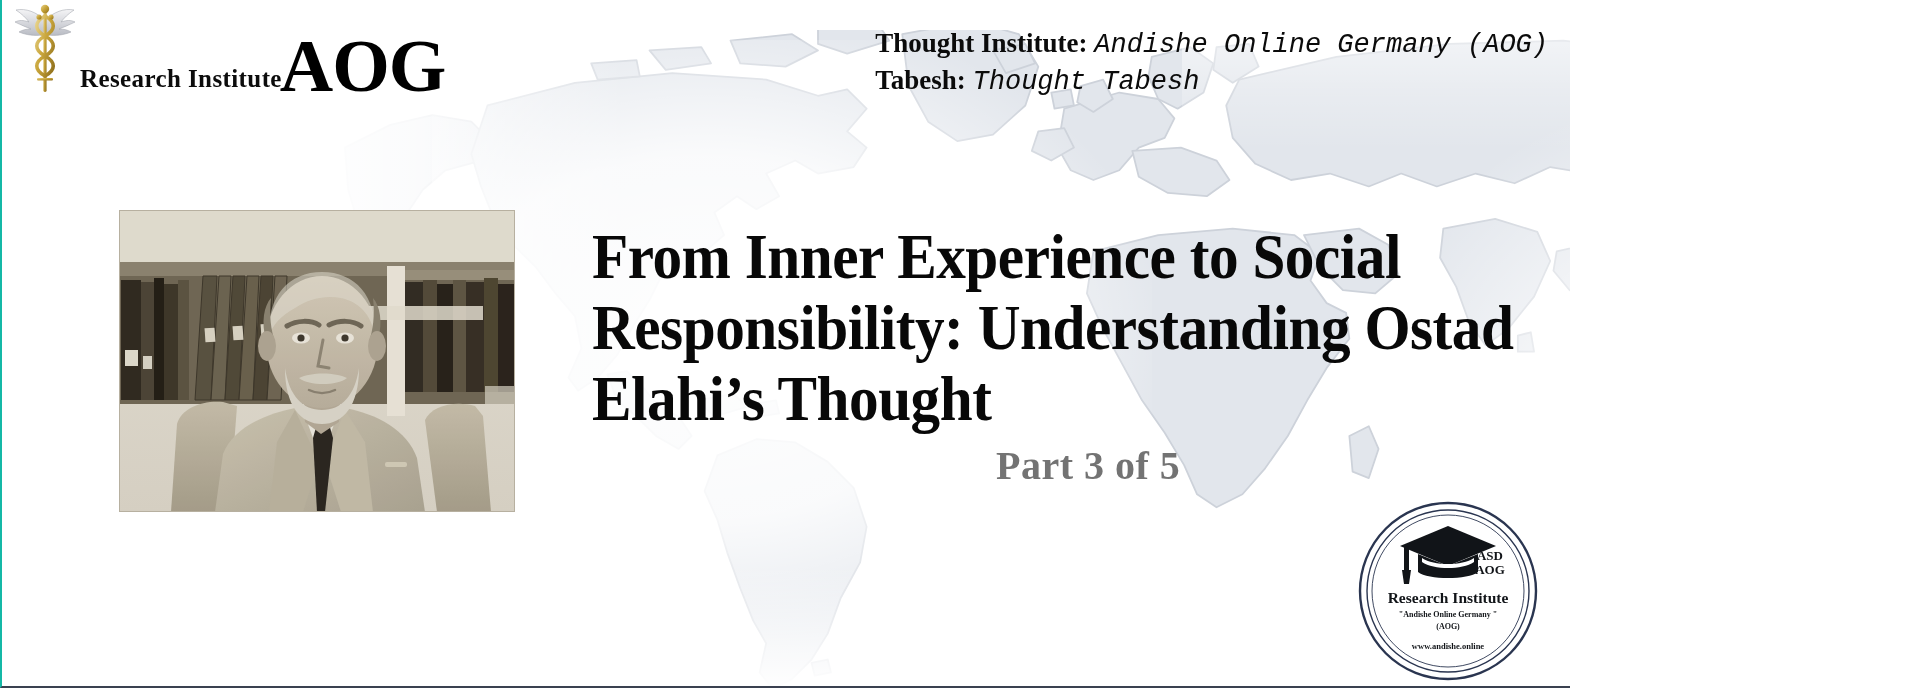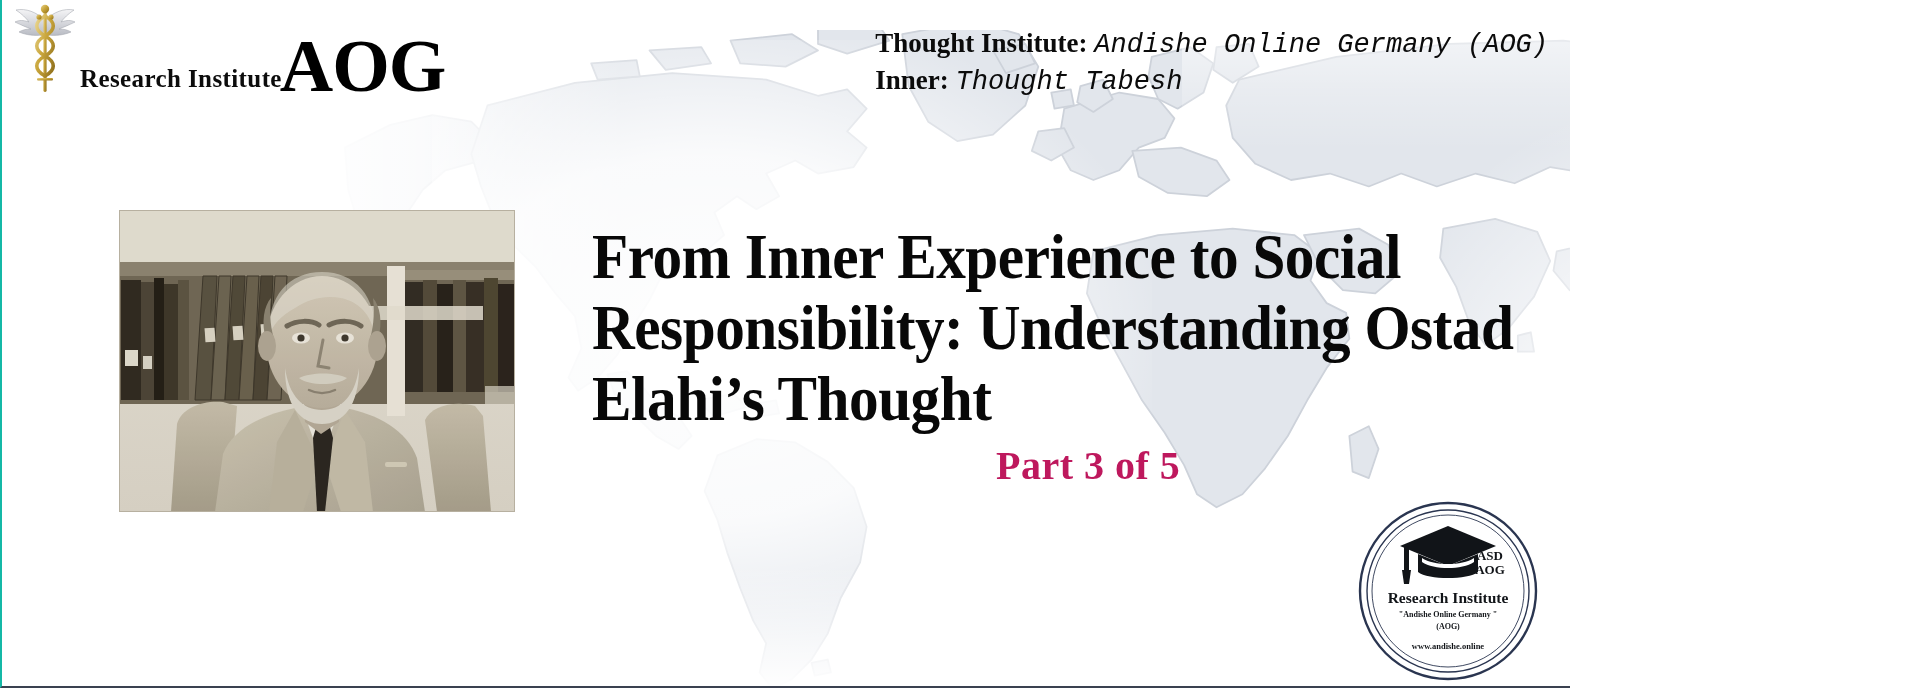--- a/index.html
+++ b/index.html
@@ -149,21 +149,21 @@
     color:#080808;
     letter-spacing:-0.5px;
     white-space:nowrap;
     transform:scaleX(0.94);
     transform-origin:left center;
   }
   #part-label{
     font-family:"Liberation Serif", serif;
     font-weight:bold;
     font-size:40px;
-    color:#be185d;
+    color:#737373;
     margin-top:6px;
     margin-left:404px;
     letter-spacing:0.5px;
     white-space:nowrap;
   }
 
   
   #seal{
     position:absolute;
     right:24px;
@@ -325,21 +325,21 @@
       <div id="brand-abbr">AOG</div>
     </div>
   </div>
 
   <div id="meta">
     <div class="meta-row">
       <span class="meta-label">Thought Institute:</span>
       <span class="meta-value">Andishe Online Germany (AOG)</span>
     </div>
     <div class="meta-row">
-      <span class="meta-label">Inner:</span>
+      <span class="meta-label">Tabesh:</span>
       <span class="meta-value">Thought Tabesh</span>
     </div>
   </div>
 
   <div id="portrait">
     <svg viewBox="0 0 396 302" preserveAspectRatio="none">
       <defs>
         <linearGradient id="wallg" x1="0" y1="0" x2="0" y2="1">
           <stop offset="0%" stop-color="#e9e5d9"></stop>
           <stop offset="100%" stop-color="#ddd8cb"></stop>

